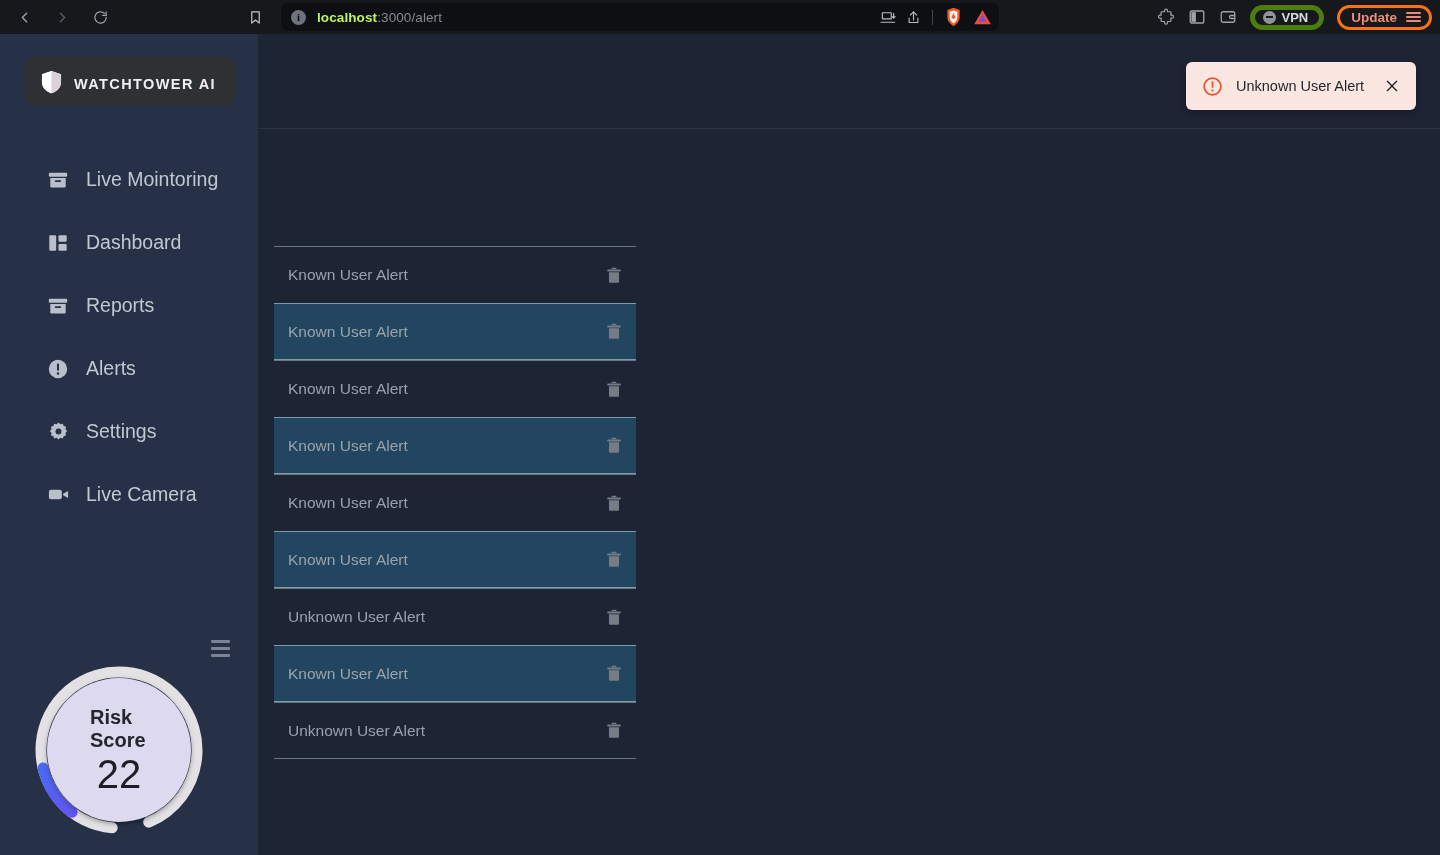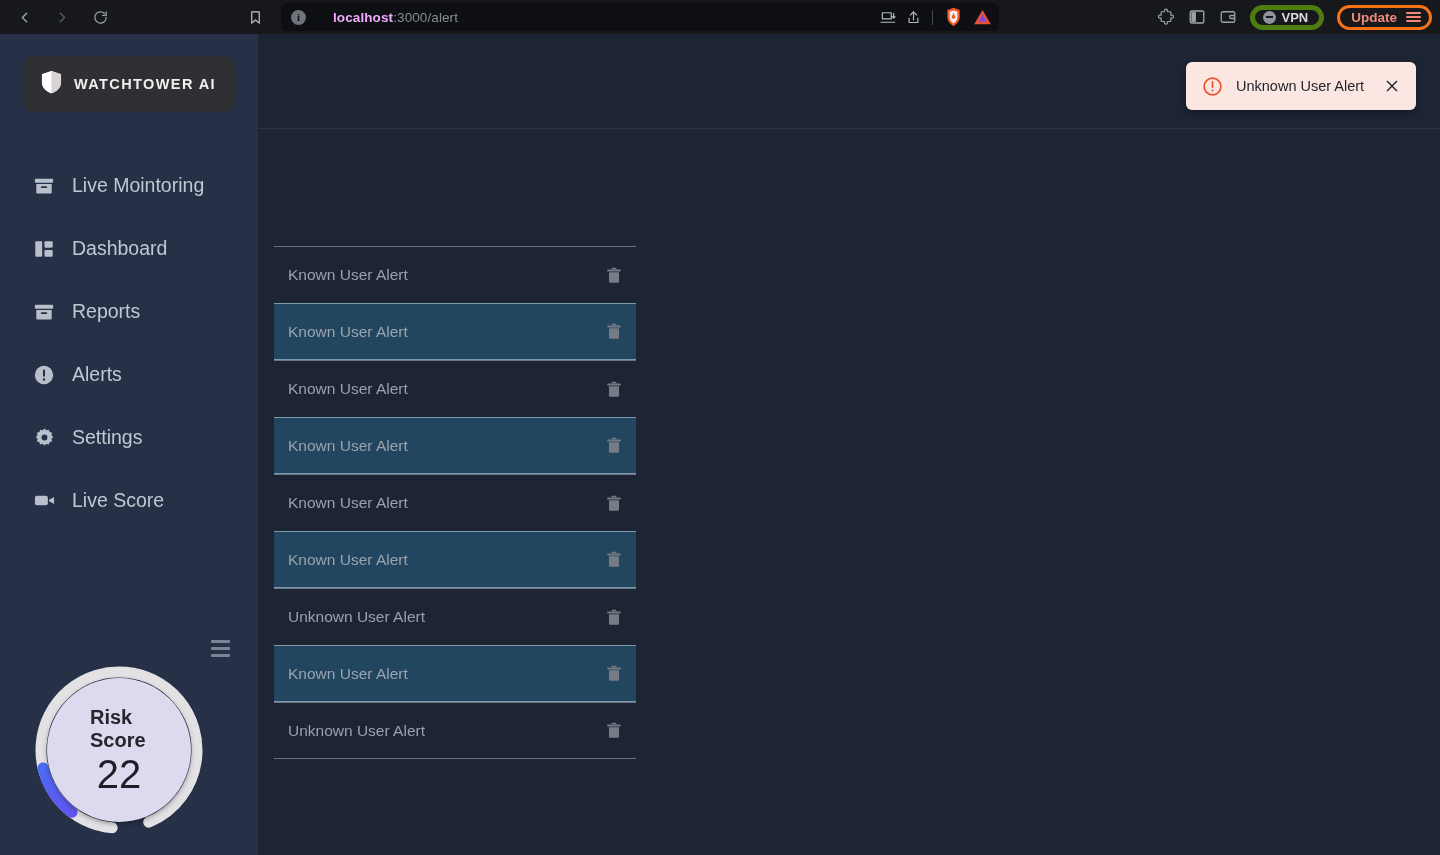--- a/index.html
+++ b/index.html
@@ -37,21 +37,21 @@
   }
   .url-info {
     width: 15px; height: 15px; border-radius: 50%;
     background: #6e737c; color: #0e0f12;
     font-size: 11px; font-weight: bold;
     display: flex; align-items: center; justify-content: center;
     font-family: "Liberation Serif", serif;
     margin-right: 11px;
   }
   .url-text { font-size: 13.5px; color: #858b95; letter-spacing: .1px; }
-  .url-text b { color: #f0abfc; font-weight: 700; margin-left: 16px; }
+  .url-text b { color: #bef264; font-weight: 700; }
 
   .url-right {
     position: absolute; right: 7px; top: 0; height: 28px;
     display: flex; align-items: center; gap: 9px;
   }
   .url-right .ic { color: #b6bac1; display:flex; align-items:center; }
   .vdiv { width: 1px; height: 15px; background: #43464d; margin: 0 2px; }
   .brave-lion {
     width: 19px; height: 20px; display:flex; align-items:center; justify-content:center;
   }
@@ -85,32 +85,33 @@
   
   .sidebar {
     position: absolute; left: 0; top: 34px;
     width: 258px; height: 821px;
     background: #263047;
   }
   .logo-wrap { padding: 22px 0 0 24px; }
   .logo {
     display: inline-flex; align-items: center; gap: 12px;
     background: #2e3033; border-radius: 10px;
-    padding: 14px 19px 14px 17px;
+    padding: 14px 19px 8px 17px;
     justify-content: center;
   }
   .logo-text {
     color: #f3eef0; font-size: 14.5px; font-weight: 700; letter-spacing: 1.4px;
   }
 
   .nav { margin-top: 42px; }
   .nav-item {
     height: 63px; display: flex; align-items: center;
     padding-left: 32px; gap: 16px;
     color: #b9bfcb;
+    margin-left: 14px;
   }
   .nav-icon { width: 24px; height: 24px; display:flex; align-items:center; justify-content:center; color:#b9bfcb; }
   .nav-label { font-size: 19.5px; font-weight: 400; color: #c2c8d2; }
 
   .gauge-menu {
     position: absolute; left: 211px; top: 606px;
     display: flex; flex-direction: column; gap: 4px;
   }
   .gauge-menu i { display: block; width: 19px; height: 3px; background: #7b8395; border-radius: 1px; }
 
@@ -335,21 +336,21 @@
       <span class="nav-label">Settings</span>
     </div>
 
     <div class="nav-item">
       <span class="nav-icon">
         <svg width="23" height="23" viewBox="0 0 24 24" fill="currentColor">
             <rect x="2" y="7" width="13.5" height="10" rx="2.2"></rect>
             <path d="M16.8 11.2 22 8.3v7.4l-5.2-2.9z"></path>
           </svg>
       </span>
-      <span class="nav-label">Live Score</span>
+      <span class="nav-label">Live Camera</span>
     </div>
 
   </div>
 
   <div class="gauge-menu">
     <i></i>
       <i></i>
       <i></i>
   </div>
 

